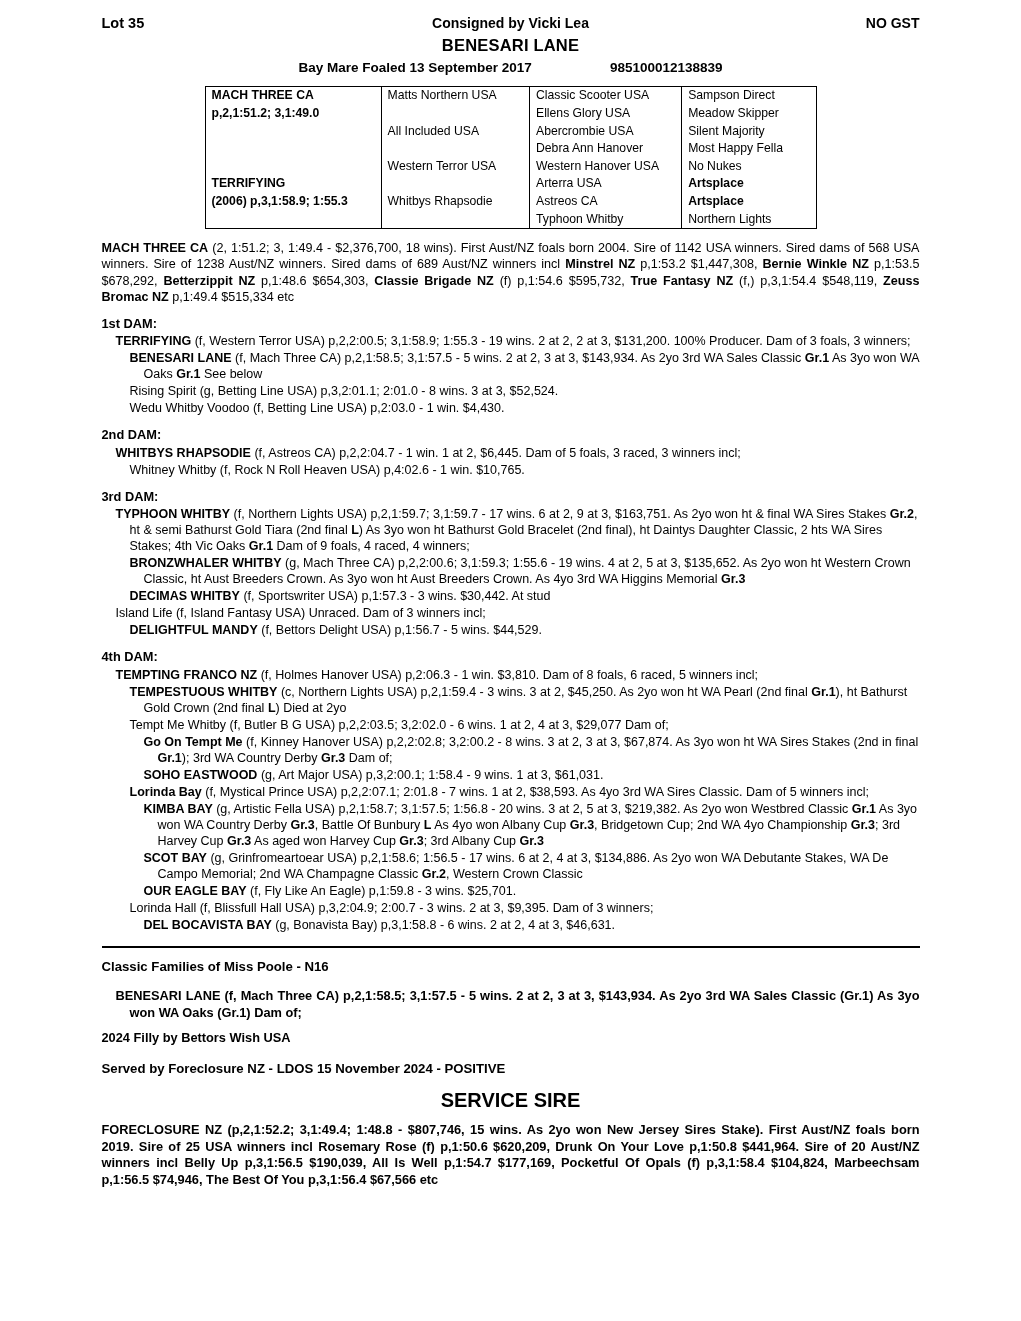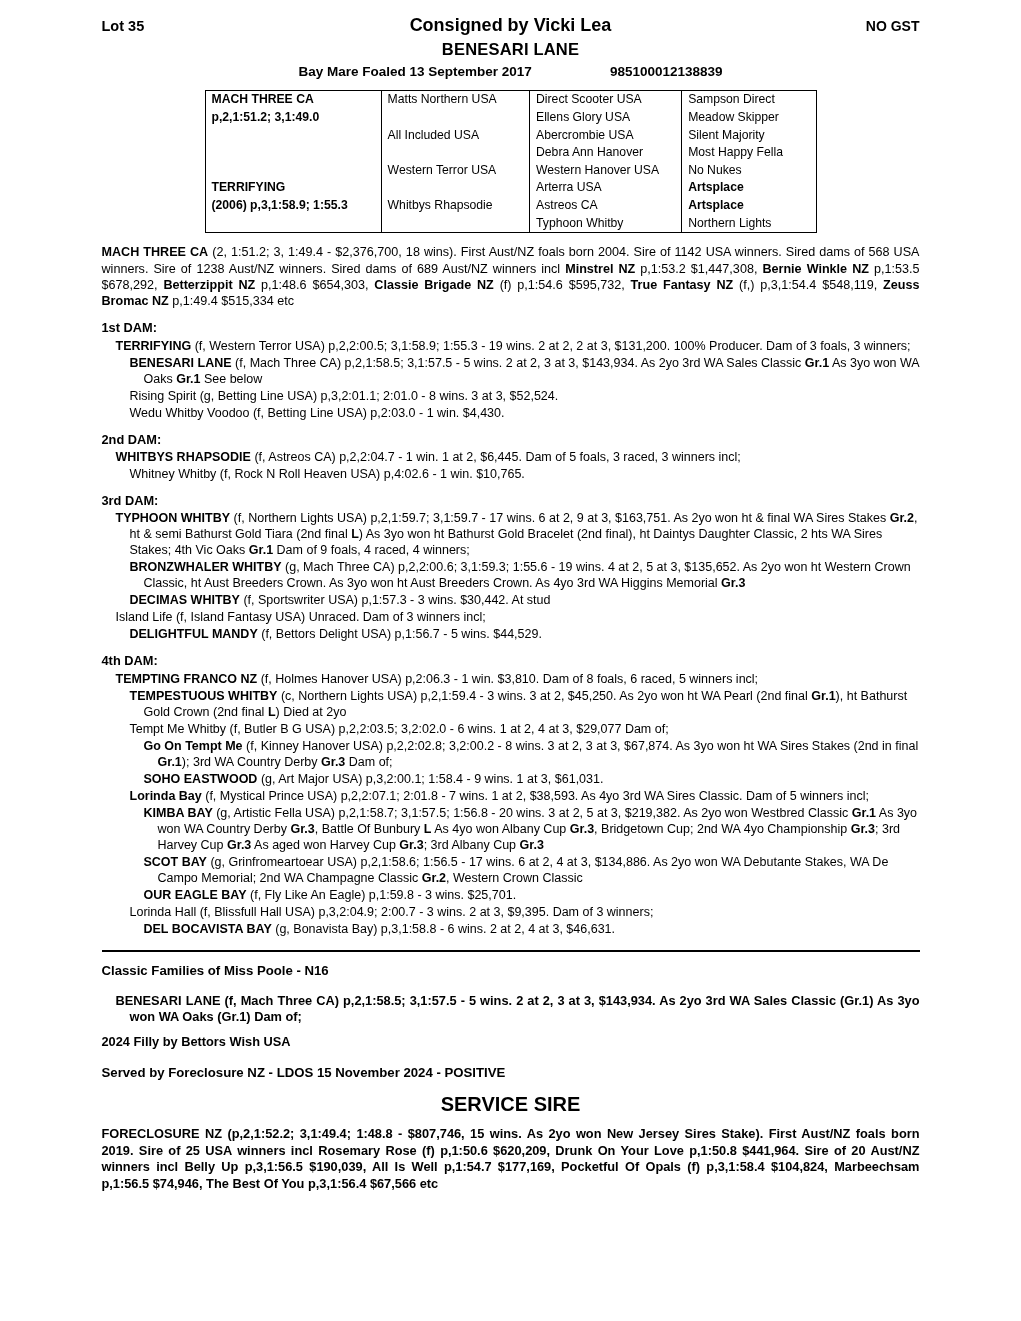--- a/index.html
+++ b/index.html
@@ -29,21 +29,21 @@
 
   
   .hdr-row1 {
     display: flex;
     align-items: baseline;
     font-weight: bold;
     font-size: 14.5px;
     margin-bottom: 2px;
   }
   .hdr-lot { width: 180px; text-align: left; }
-  .hdr-consign { flex: 1; text-align: center; font-size: 18px; }
+  .hdr-consign { flex: 1; text-align: center; font-size: 14px; }
   .hdr-gst { width: 180px; text-align: right; font-size: 14px; }
   .hdr-name {
     text-align: center;
     font-weight: bold;
     font-size: 16.5px;
     letter-spacing: 0.2px;
     margin-bottom: 3px;
   }
   .hdr-row3 {
     display: flex;
@@ -155,21 +155,21 @@
       <div class="hdr-foaled">Bay Mare Foaled 13 September 2017</div>
       <div class="hdr-micro">985100012138839</div>
     </div>
 
     <div class="ped-wrap">
       <table class="ped">
         <tbody id="ped-body">
             <tr>
               <td class="c1">MACH THREE CA</td>
               <td class="c2">Matts Northern USA</td>
-              <td class="c3">Direct Scooter USA</td>
+              <td class="c3">Classic Scooter USA</td>
               <td class="c4">Sampson Direct</td>
             </tr>
             <tr>
               <td class="c1">p,2,1:51.2; 3,1:49.0</td>
               <td class="c2">&nbsp;</td>
               <td class="c3">Ellens Glory USA</td>
               <td class="c4">Meadow Skipper</td>
             </tr>
             <tr>
               <td class="c1">&nbsp;</td>

